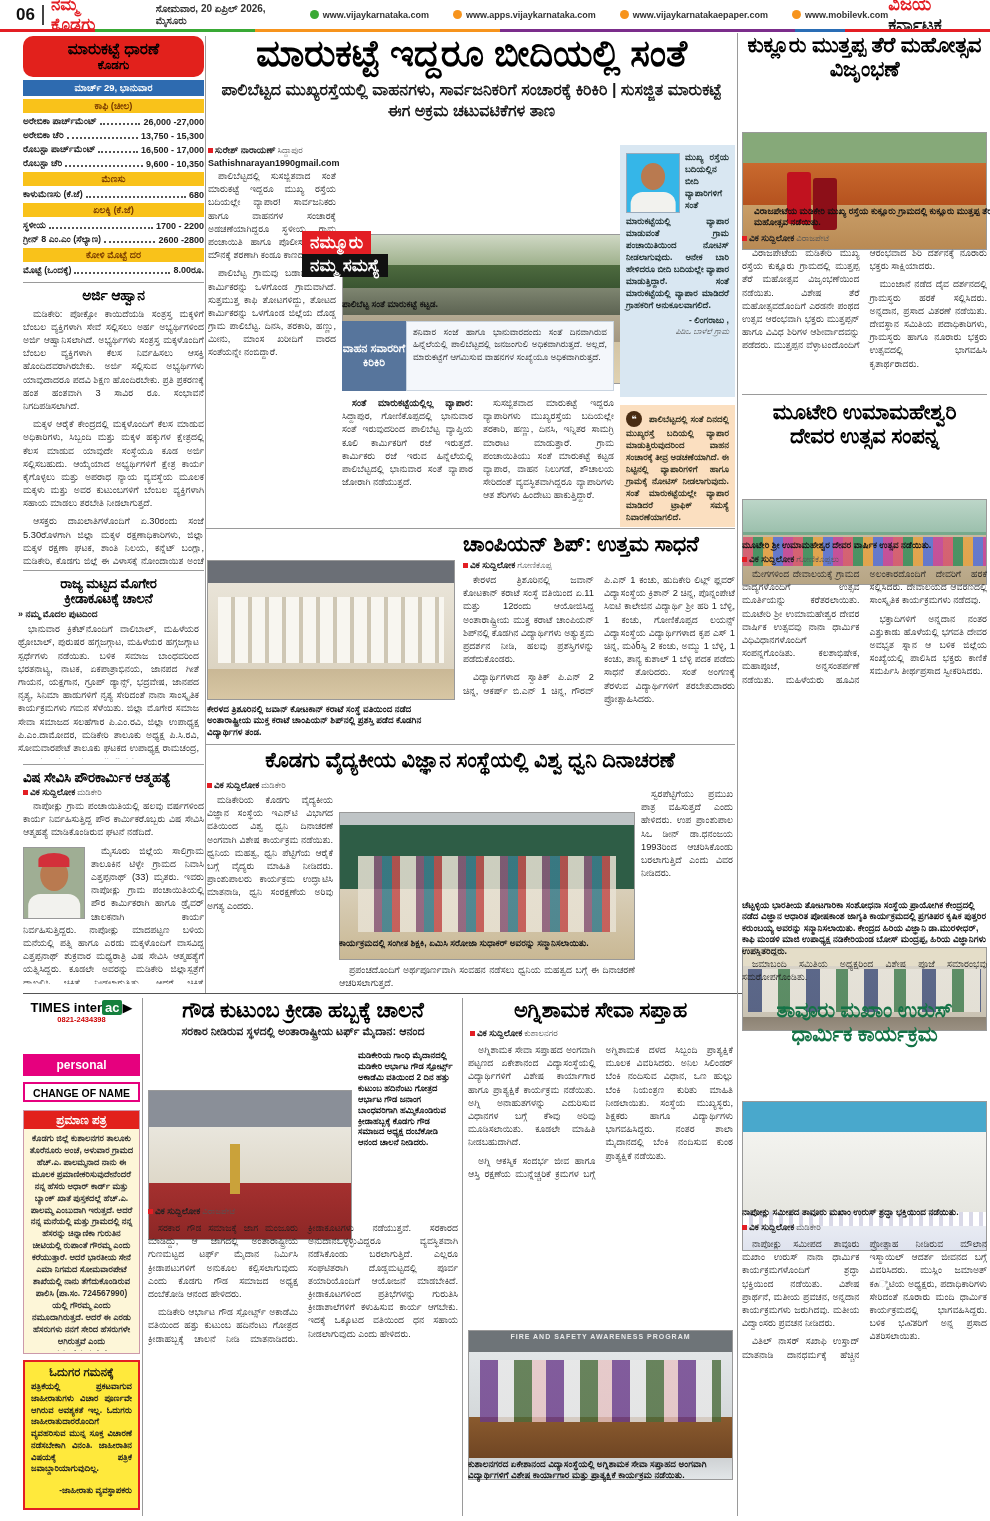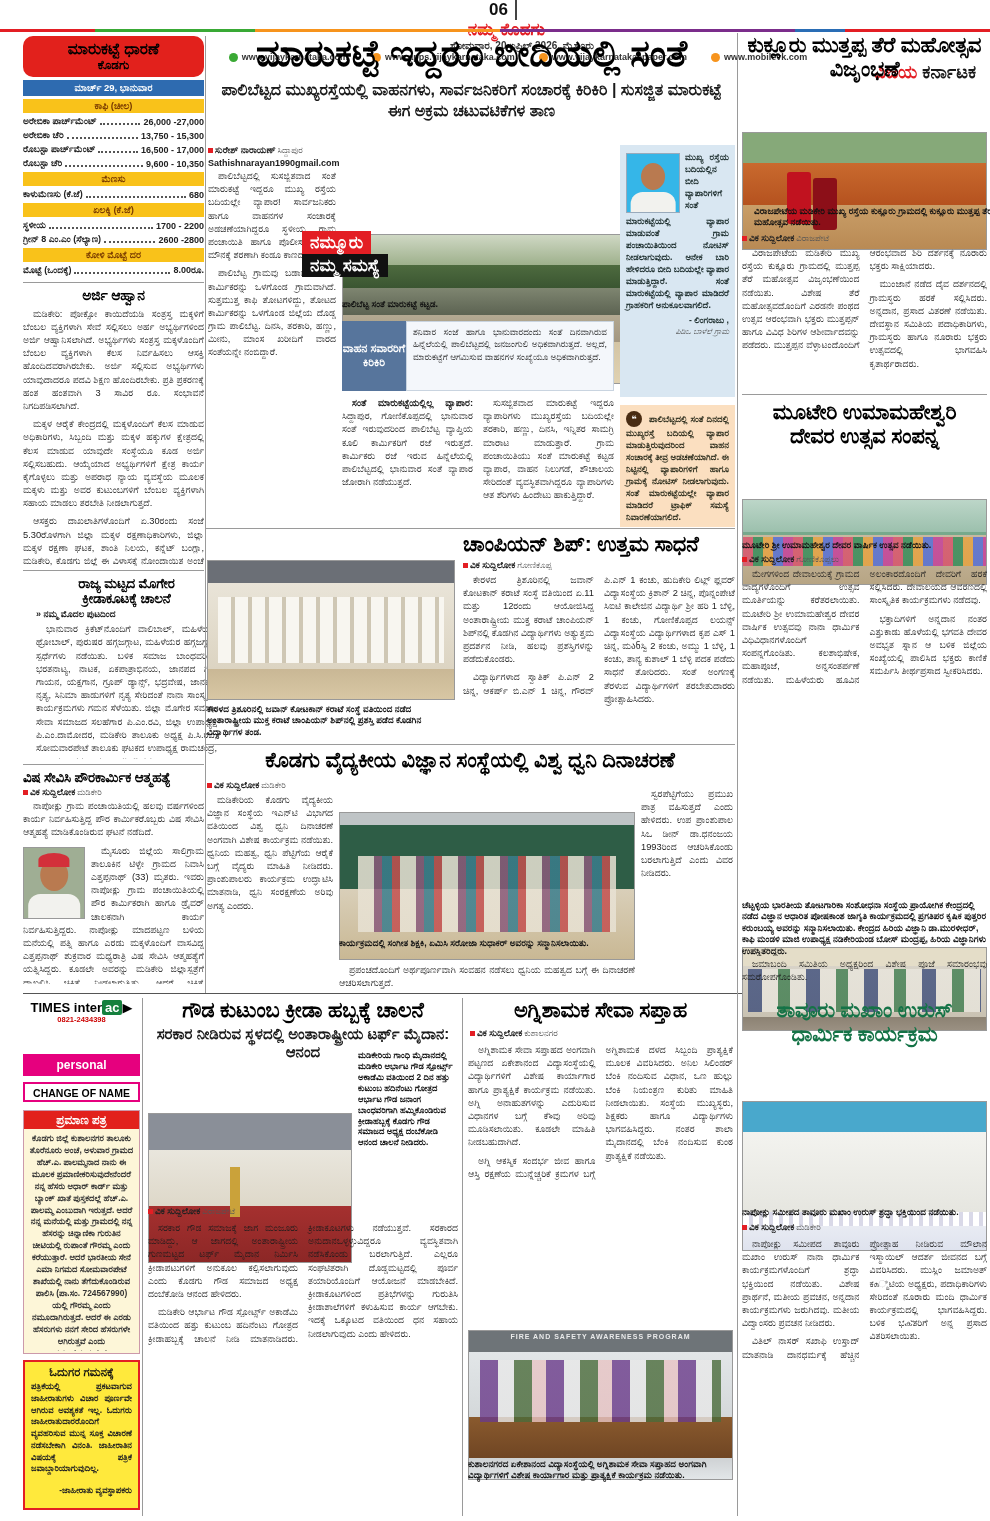--- a/index.html
+++ b/index.html
@@ -3,21 +3,21 @@
 <meta charset="utf-8">
 <style>
   html,body{margin:0;padding:0;background:#e9e9e9;}
   #page{position:relative;width:990px;height:1521px;margin:0 auto;background:#ffffff;
         font-family:"Liberation Sans","DejaVu Sans",sans-serif;color:#1a1a1a;overflow:hidden;}
   .abs{position:absolute;}
   .rule-h{position:absolute;height:1px;background:#9a9a9a;}
   .rule-v{position:absolute;width:1px;background:#9a9a9a;}
 
   
-  #header{left:0;top:0;width:990px;height:29px;display:flex;align-items:center;padding:0 0 0 16px;box-sizing:border-box;flex-direction:column;}
+  #header{left:0;top:0;width:990px;height:29px;display:flex;align-items:center;padding:0 0 0 16px;box-sizing:border-box;}
   .pageno{font-size:17px;font-weight:800;color:#111;padding-right:7px;border-right:2px solid #444;}
   .secname{font-size:17px;font-weight:800;color:#e31e24;margin-left:7px;}
   .hdate{font-size:10px;font-weight:700;color:#333;margin-left:38px;}
   .hurls{display:flex;gap:24px;margin-left:30px;align-items:center;}
   .hurl{display:flex;align-items:center;gap:4px;font-size:9px;font-weight:700;color:#333;}
   .gdot{width:9px;height:9px;border-radius:50%;}
   .brand{margin-left:auto;margin-right:14px;font-size:18px;font-weight:800;}
   .brand .r{color:#e31e24;} .brand .d{color:#1a1a1a;}
   .cbar{position:absolute;top:29px;height:3px;}
 
@@ -75,21 +75,21 @@
   .ib-label{background:#57759c;color:#fff;font-weight:800;font-size:11px;width:64px;display:flex;align-items:center;justify-content:center;text-align:center;line-height:1.25;flex:0 0 auto;}
   .ib-text{background:#f4f7fb;border:1px solid #c9d4e0;font-size:8.8px;line-height:1.4;text-align:justify;padding:4px 6px;overflow:hidden;}
   .qblue{position:absolute;left:412px;top:112px;width:115px;height:252px;background:#d9e7f2;padding:6px;box-sizing:border-box;font-size:8.6px;line-height:1.4;text-align:justify;font-weight:600;color:#233;overflow:hidden;}
   .qorange{position:absolute;left:412px;top:372px;width:115px;height:122px;background:#fbdfc0;padding:6px;box-sizing:border-box;font-size:8.6px;line-height:1.4;text-align:justify;font-weight:600;color:#332;overflow:hidden;}
   .q-att{font-weight:800;text-align:right;margin-top:3px;}
   .q-role{font-weight:400;text-align:right;font-size:8px;color:#555;font-style:italic;}
   .qmark{width:16px;height:16px;border-radius:50%;background:#4a2c12;color:#fff;display:inline-flex;align-items:center;justify-content:center;font-size:9px;margin-right:4px;}
   .qb-port{width:52px;height:58px;float:left;margin:2px 5px 2px 0;position:relative;overflow:hidden;border:1px solid #9ab;}
 
   
-  .h-21{font-size:21px;} .h-sub{font-size:15px;font-weight:800;text-align:center;}
+  .h-21{font-size:21px;} .h-sub{font-size:11px;font-weight:800;text-align:center;}
   .green-hl{color:#157347;}
 
   
   .ph-market{background:linear-gradient(180deg,#cfd8c4 0%,#9fb18d 20%,#4e6b3f 20%,#3a5531 36%,#7e8570 36%,#5c6352 54%,#b3a992 54%,#a49781 72%,#d3c4a4 72%,#e0d2b2 100%);}
   .ph-theyyam{background:linear-gradient(180deg,#86a979 0%,#86a979 26%,#c96a2e 26%,#b5521f 62%,#c99e68 62%,#b98a54 100%);}
   .ph-theyyam::before{content:"";position:absolute;left:18%;top:34%;width:10%;height:44%;background:#c1121f;border-radius:3px;box-shadow:26px 6px 0 0 #8c0f18;}
   .ph-mooteri{background:linear-gradient(180deg,#bcd6c8 0%,#9cc0ad 38%,#77a98c 38%,#77a98c 42%,#c7b9a0 42%,#b7a584 100%);}
   .ph-mooteri::before{content:"";position:absolute;left:0;top:44%;width:100%;height:34%;background:repeating-linear-gradient(90deg,#d94f6a 0 10px,#2e8b57 10px 20px,#e8a23d 20px 30px,#4f6bd9 30px 40px,#c53a9a 40px 50px);opacity:.8;}
   .ph-karate{background:linear-gradient(180deg,#6b6f76 0%,#6b6f76 16%,#e9e4d8 16%,#dcd4c2 78%,#c9b795 78%,#d8c7a4 100%);}
   .ph-karate::before{content:"";position:absolute;left:4%;top:26%;width:92%;height:48%;background:repeating-linear-gradient(90deg,#f8f6f0 0 13px,#cfc7b4 13px 17px);}
@@ -198,21 +198,21 @@
   <div class="rule-h" style="left:23px;top:282px;width:181px"></div>
   <div class="abs" style="left:23px;top:288px;width:181px;height:278px">
     <div class="hl center" style="font-size:14px">ಅರ್ಜಿ ಆಹ್ವಾನ</div>
     <div class="body" style="height:258px;margin-top:4px">
         <p>ಮಡಿಕೇರಿ: ಪೋಕ್ಸೋ ಕಾಯಿದೆಯಡಿ ಸಂತ್ರಸ್ತ ಮಕ್ಕಳಿಗೆ ಬೆಂಬಲ ವ್ಯಕ್ತಿಗಳಾಗಿ ಸೇವೆ ಸಲ್ಲಿಸಲು ಅರ್ಹ ಅಭ್ಯರ್ಥಿಗಳಿಂದ ಅರ್ಜಿ ಆಹ್ವಾನಿಸಲಾಗಿದೆ. ಅಭ್ಯರ್ಥಿಗಳು ಸಂತ್ರಸ್ತ ಮಕ್ಕಳೊಂದಿಗೆ ಬೆಂಬಲ ವ್ಯಕ್ತಿಗಳಾಗಿ ಕೆಲಸ ನಿರ್ವಹಿಸಲು ಆಸಕ್ತಿ ಹೊಂದಿದವರಾಗಿರಬೇಕು. ಅರ್ಜಿ ಸಲ್ಲಿಸುವ ಅಭ್ಯರ್ಥಿಗಳು ಯಾವುದಾದರೂ ಪದವಿ ಶಿಕ್ಷಣ ಹೊಂದಿರಬೇಕು. ಪ್ರತಿ ಪ್ರಕರಣಕ್ಕೆ ಹಂತ ಹಂತವಾಗಿ 3 ಸಾವಿರ ರೂ. ಸಂಭಾವನೆ ನಿಗದಿಪಡಿಸಲಾಗಿದೆ.</p>
         <p>ಮಕ್ಕಳ ಆರೈಕೆ ಕೇಂದ್ರದಲ್ಲಿ ಮಕ್ಕಳೊಂದಿಗೆ ಕೆಲಸ ಮಾಡುವ ಅಧಿಕಾರಿಗಳು, ಸಿಬ್ಬಂದಿ ಮತ್ತು ಮಕ್ಕಳ ಹಕ್ಕುಗಳ ಕ್ಷೇತ್ರದಲ್ಲಿ ಕೆಲಸ ಮಾಡುವ ಯಾವುದೇ ಸಂಸ್ಥೆಯೂ ಕೂಡ ಅರ್ಜಿ ಸಲ್ಲಿಸಬಹುದು. ಆಯ್ಕೆಯಾದ ಅಭ್ಯರ್ಥಿಗಳಿಗೆ ಕ್ಷೇತ್ರ ಕಾರ್ಯ ಕೈಗೊಳ್ಳಲು ಮತ್ತು ಅಪರಾಧ ನ್ಯಾಯ ವ್ಯವಸ್ಥೆಯ ಮೂಲಕ ಮಕ್ಕಳು ಮತ್ತು ಅವರ ಕುಟುಂಬಗಳಿಗೆ ಬೆಂಬಲ ವ್ಯಕ್ತಿಗಳಾಗಿ ಸಹಾಯ ಮಾಡಲು ತರಬೇತಿ ನೀಡಲಾಗುತ್ತದೆ.</p>
         <p>ಆಸಕ್ತರು ದಾಖಲಾತಿಗಳೊಂದಿಗೆ ಏ.30ರಂದು ಸಂಜೆ 5.30ರೊಳಗಾಗಿ ಜಿಲ್ಲಾ ಮಕ್ಕಳ ರಕ್ಷಣಾಧಿಕಾರಿಗಳು, ಜಿಲ್ಲಾ ಮಕ್ಕಳ ರಕ್ಷಣಾ ಘಟಕ, ಶಾಂತಿ ನಿಲಯ, ಕನ್ನೆಟ್ ಬಂಗ್ಲಾ, ಮಡಿಕೇರಿ, ಕೊಡಗು ಜಿಲ್ಲೆ ಈ ವಿಳಾಸಕ್ಕೆ ನೋಂದಾಯಿತ ಅಂಚೆ ಮೂಲಕ ಅಥವಾ ಖುದ್ದಾಗಿ ಕಚೇರಿ ವೇಳೆಯಲ್ಲಿ ಅರ್ಜಿ ಸಲ್ಲಿಸುವುದು. ಹೆಚ್ಚಿನ ಮಾಹಿತಿಗೆ ದೂರವಾಣಿ ಸಂಖ್ಯೆ: 08272-228800 ಅನ್ನು ಸಂಪರ್ಕಿಸುವುದು ಎಂದು ಮಕ್ಕಳ ರಕ್ಷಣಾಧಿಕಾರಿ ತಿಳಿಸಿದ್ದಾರೆ.</p>
       </div>
   </div>
   <div class="rule-h" style="left:23px;top:570px;width:181px"></div>
-  <div class="abs" style="left:36px;top:576px;width:181px;height:184px">
+  <div class="abs" style="left:18px;top:576px;width:181px;height:184px">
     <div class="hl center" style="font-size:13.5px"><span>ರಾಜ್ಯ ಮಟ್ಟದ ಮೊಗೇರ</span><br><span>ಕ್ರೀಡಾಕೂಟಕ್ಕೆ ಚಾಲನೆ</span></div>
     <div style="font-size:9px;font-weight:800;margin:3px 0">» ನಮ್ಮ ಮೊದಲ ಪುಟದಿಂದ</div>
     <div class="body" style="height:136px">
         <p>ಭಾನುವಾರ ಕ್ರಿಕೆಟ್‌ನೊಂದಿಗೆ ವಾಲಿಬಾಲ್, ಮಹಿಳೆಯರ ಥ್ರೋಬಾಲ್, ಪುರುಷರ ಹಗ್ಗಜಗ್ಗಾಟ, ಮಹಿಳೆಯರ ಹಗ್ಗಜಗ್ಗಾಟ ಸ್ಪರ್ಧೆಗಳು ನಡೆಯಿತು. ಬಳಿಕ ಸಮಾಜ ಬಾಂಧವರಿಂದ ಭರತನಾಟ್ಯ, ನಾಟಕ, ಏಕಪಾತ್ರಾಭಿನಯ, ಜಾನಪದ ಗೀತೆ ಗಾಯನ, ಯಕ್ಷಗಾನ, ಗ್ರೂಪ್ ಡ್ಯಾನ್ಸ್, ಭದ್ರವೇಷ, ಜಾನಪದ ನೃತ್ಯ, ಸಿನಿಮಾ ಹಾಡುಗಳಿಗೆ ನೃತ್ಯ ಸೇರಿದಂತೆ ನಾನಾ ಸಾಂಸ್ಕೃತಿಕ ಕಾರ್ಯಕ್ರಮಗಳು ಗಮನ ಸೆಳೆಯಿತು. ಜಿಲ್ಲಾ ಮೊಗೇರ ಸಮಾಜ ಸೇವಾ ಸಮಾಜದ ಸಲಹೆಗಾರ ಪಿ.ಎಂ.ರವಿ, ಜಿಲ್ಲಾ ಉಪಾಧ್ಯಕ್ಷ ಪಿ.ಎಂ.ದಾಮೋದರ, ಮಡಿಕೇರಿ ತಾಲೂಕು ಅಧ್ಯಕ್ಷ ಪಿ.ಸಿ.ರವಿ, ಸೋಮವಾರಪೇಟೆ ತಾಲೂಕು ಘಟಕದ ಉಪಾಧ್ಯಕ್ಷ ರಾಮಚಂದ್ರ, ತಾಲೂಕು ಅಧ್ಯಕ್ಷ ರಾಮು ಉಪಸ್ಥಿತರಿದ್ದರು.</p>
       </div>
   </div>
   <div class="rule-h" style="left:23px;top:764px;width:181px"></div>
   <div class="abs" style="left:23px;top:770px;width:181px;height:220px">
     <div class="hl" style="font-size:13.5px">ವಿಷ ಸೇವಿಸಿ ಪೌರಕಾರ್ಮಿಕ ಆತ್ಮಹತ್ಯೆ</div>
     <div class="by" style="margin:2px 0">

